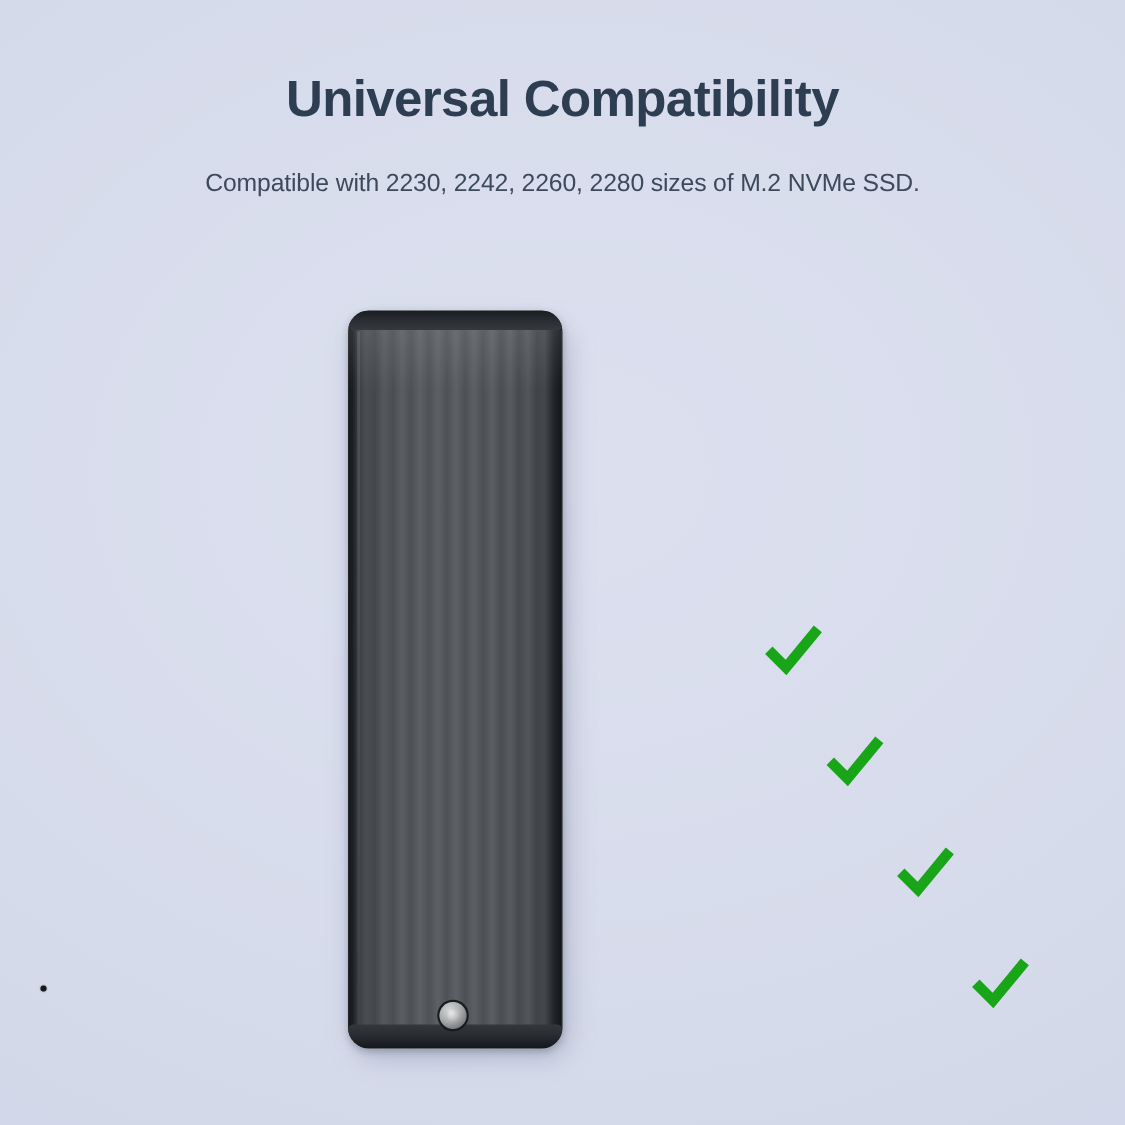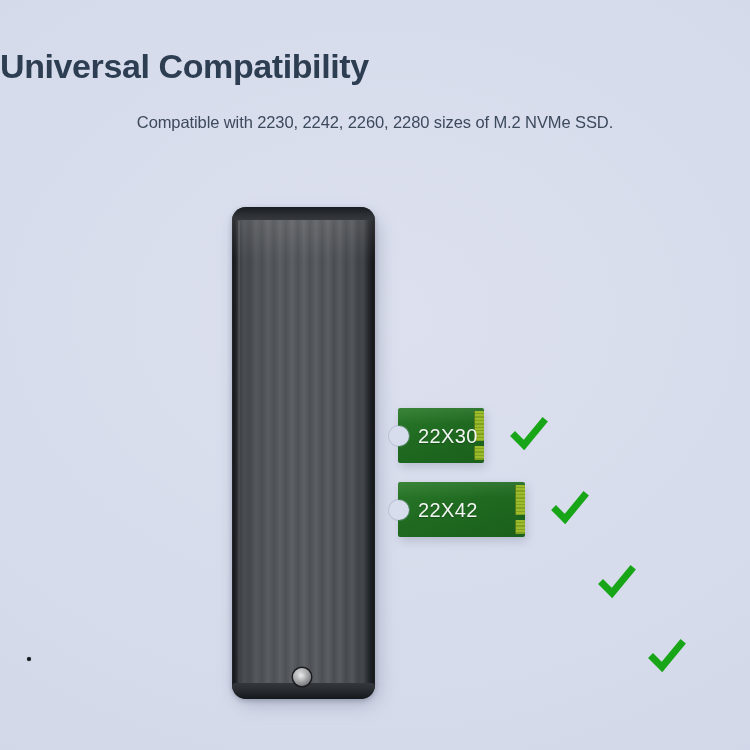--- a/index.html
+++ b/index.html
@@ -22,21 +22,21 @@
       radial-gradient(ellipse 900px 700px at 50% 42%, #dce0ef 0%, #d6dbeb 55%, #ced4e6 100%);
     overflow: hidden;
   }
 
   
   .headline {
     position: absolute;
     left: 0;
     top: 48px;
     width: 750px;
-    text-align: left;
+    text-align: center;
     font-size: 34px;
     font-weight: bold;
     letter-spacing: -0.4px;
     color: #2d3e52;
     line-height: 1.1;
   }
   .subhead {
     position: absolute;
     left: 0;
     top: 113px;
@@ -259,42 +259,26 @@
     <div class="enc-body">
       <div class="enc-top-cap"></div>
       <div class="enc-gloss"></div>
       <div class="enc-edge-hl"></div>
       <div class="enc-bot-cap"></div>
     </div>
   </div>
   <div class="led-dot"></div>
   <div class="logo-badge"></div>
 
-  <div class="ssd" style="left:398px; top:408px; width:86px;">
-    <div class="ssd-shadow"></div>
-    <div class="ssd-pcb"></div>
-    <div class="ssd-notch"></div>
-    <div class="ssd-connector" style="right:0px;"></div>
-    <div class="ssd-connector2" style="right:0px;"></div>
-    <div class="ssd-label">22X30</div>
-  </div>
   <div class="check" style="left:512px; top:418px;">
     <svg viewBox="0 0 34 34" aria-hidden="true">
       <path d="M3 18 L12 27 L31 4" fill="none" stroke="#18a618" stroke-width="7" stroke-linecap="square" stroke-linejoin="miter"></path>
     </svg>
   </div>
 
-  <div class="ssd" style="left:398px; top:482px; width:127px;">
-    <div class="ssd-shadow"></div>
-    <div class="ssd-pcb"></div>
-    <div class="ssd-notch"></div>
-    <div class="ssd-connector" style="right:0px;"></div>
-    <div class="ssd-connector2" style="right:0px;"></div>
-    <div class="ssd-label">22X42</div>
-  </div>
   <div class="check" style="left:553px; top:492px;">
     <svg viewBox="0 0 34 34" aria-hidden="true">
       <path d="M3 18 L12 27 L31 4" fill="none" stroke="#18a618" stroke-width="7" stroke-linecap="square" stroke-linejoin="miter"></path>
     </svg>
   </div>
 
   <div class="check" style="left:600px; top:566px;">
     <svg viewBox="0 0 34 34" aria-hidden="true">
       <path d="M3 18 L12 27 L31 4" fill="none" stroke="#18a618" stroke-width="7" stroke-linecap="square" stroke-linejoin="miter"></path>
     </svg>

